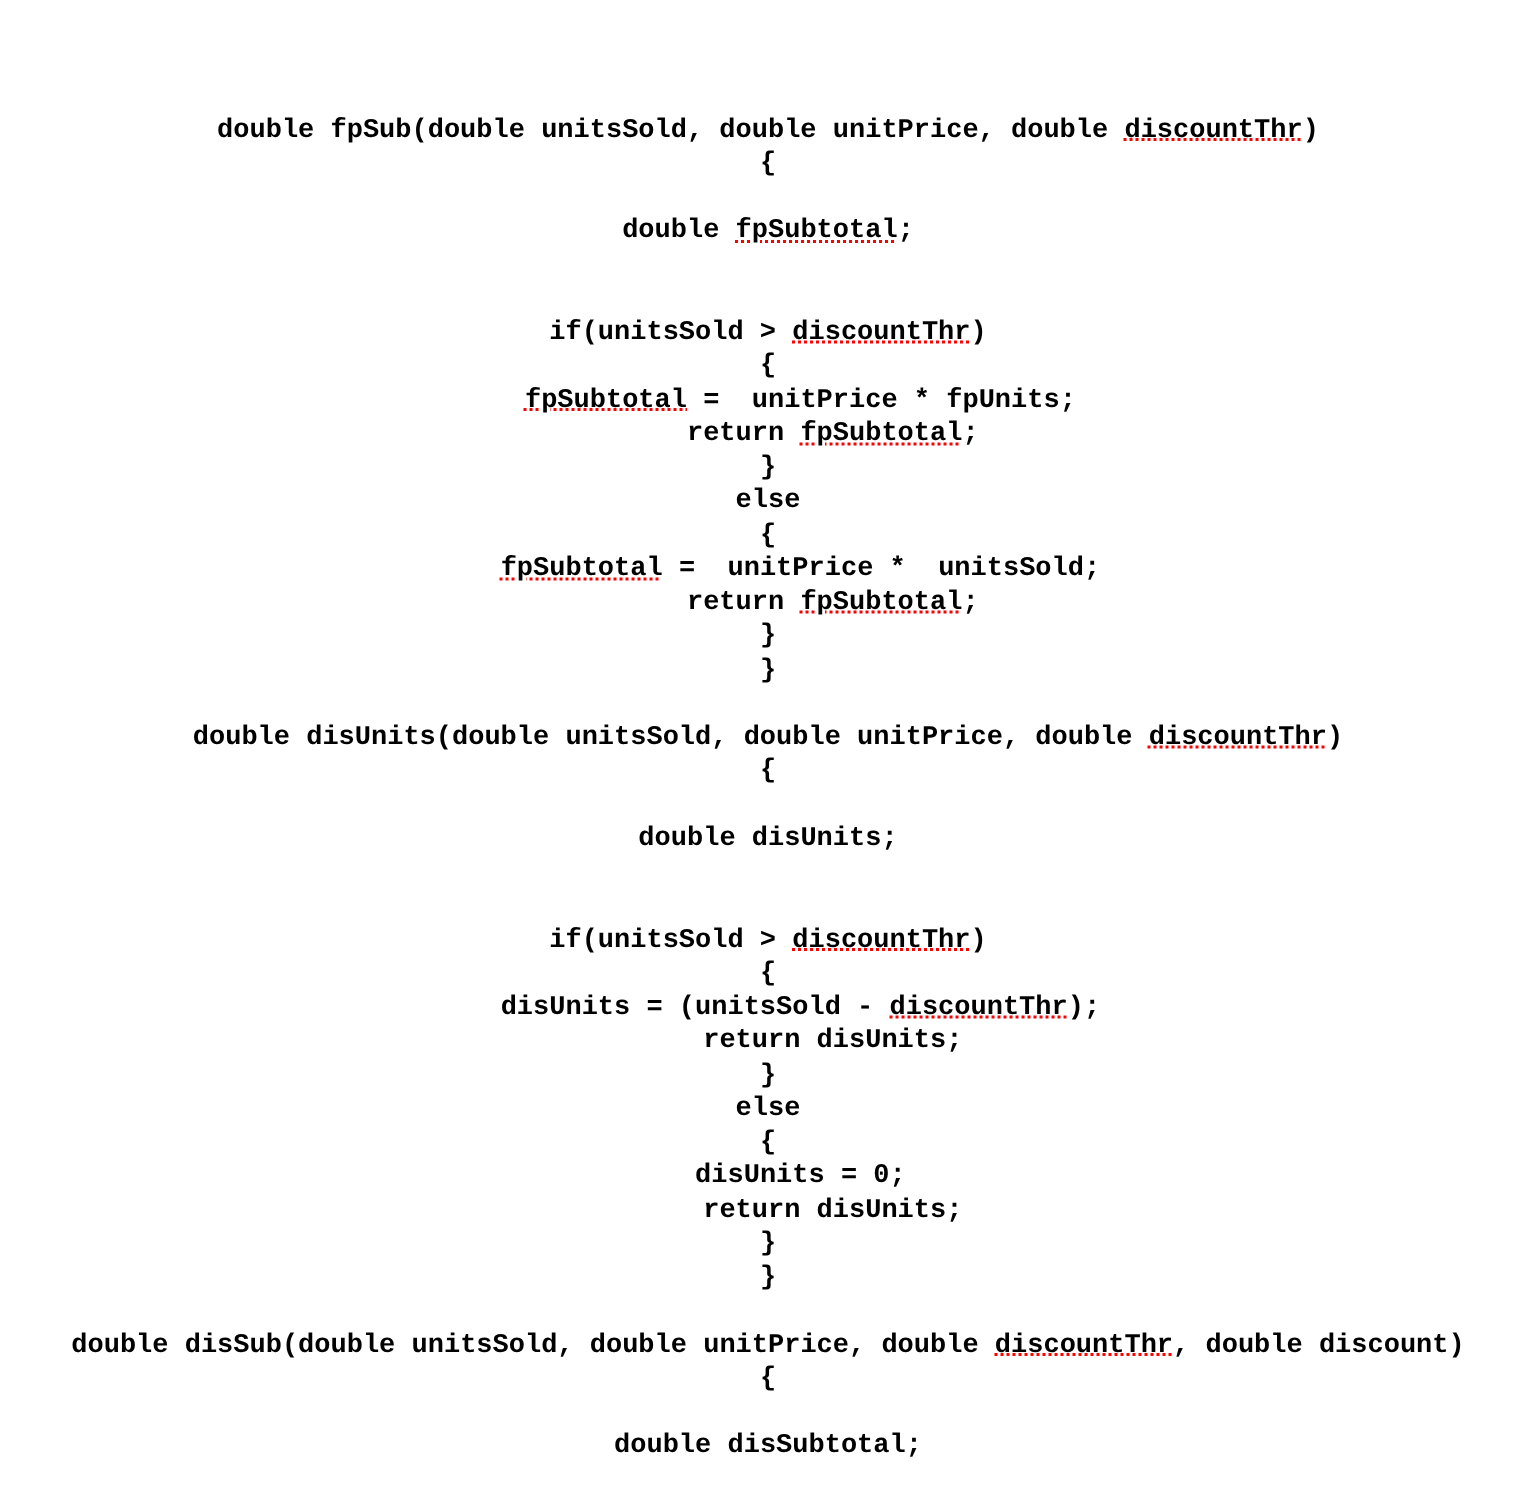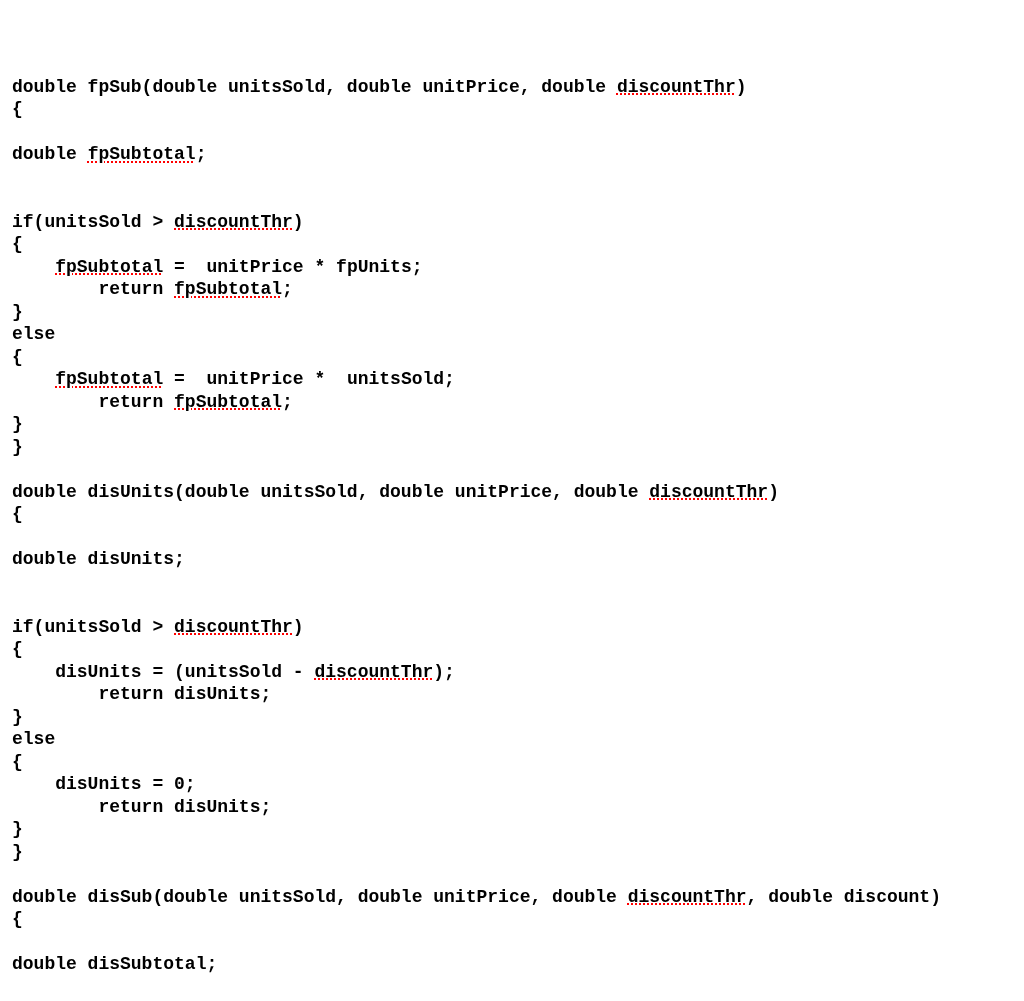--- a/index.html
+++ b/index.html
@@ -9,20 +9,21 @@
     font-family: "Courier New", Courier, monospace;
     font-size: 18px;
     line-height: 1.25;
     color: #000000;
     font-weight: bold;
     white-space: pre;
   }
   .line {
     display: block;
     min-height: 22px;
+    text-align: center;
   }
   .err {
     text-decoration-line: underline;
     text-decoration-style: dotted;
     text-decoration-color: #ff0000;
     text-decoration-thickness: 2px;
     text-underline-offset: 2px;
   }
 </style>
 </head>

